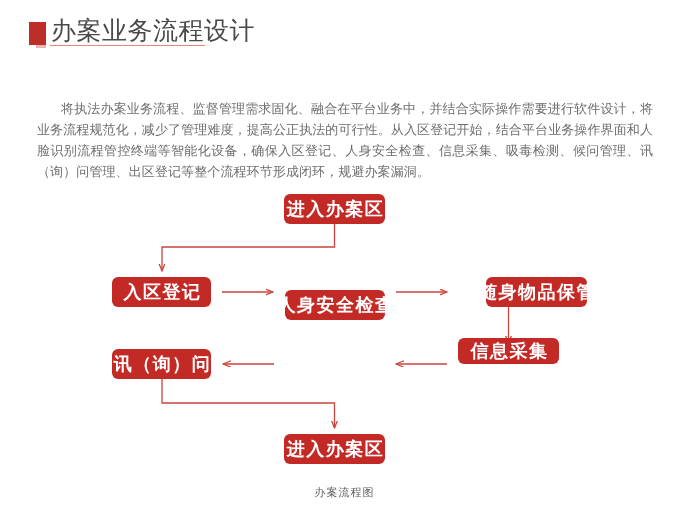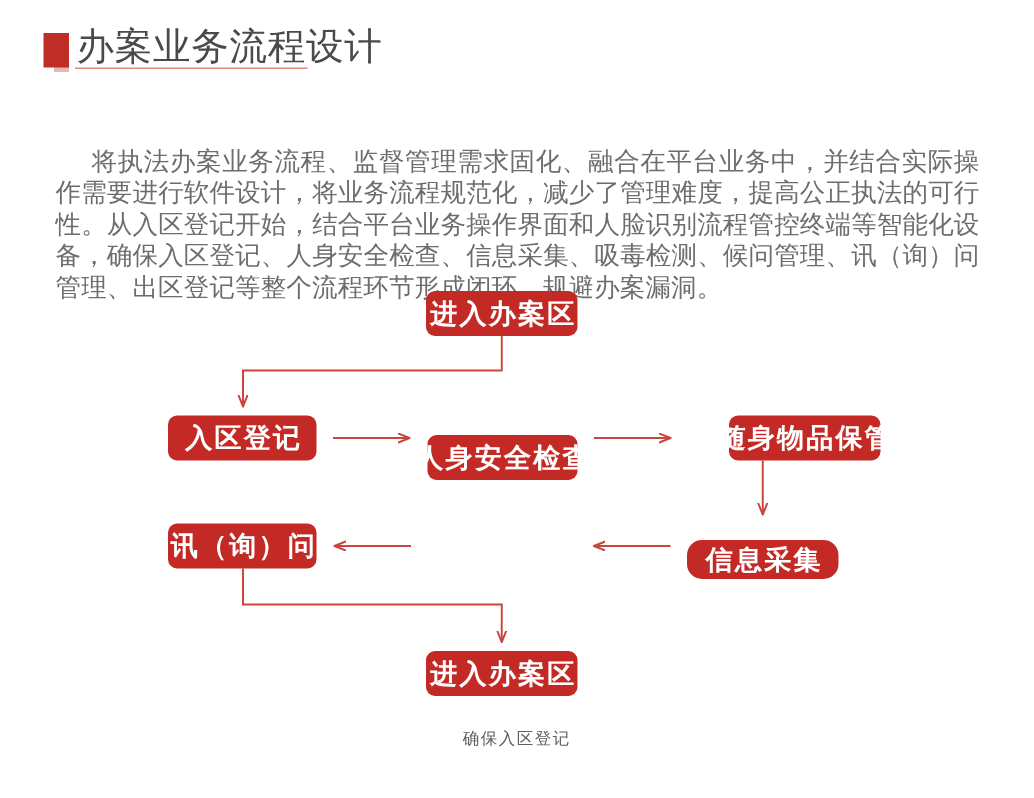--- a/index.html
+++ b/index.html
@@ -59,21 +59,21 @@
     height: 1px;
     background: #e2897c;
   }
 
   
   #intro-paragraph {
     position: absolute;
     left: 37px;
     top: 98px;
     width: 616px;
-    font-size: 17px;
+    font-size: 13px;
     line-height: 21px;
     color: #6d6d6d;
     text-align: justify;
     text-justify: inter-ideograph;
     text-indent: 24px;
     letter-spacing: 0.1px;
   }
 
   
   #flowchart {
@@ -104,21 +104,21 @@
     padding-left: 2px;
     white-space: nowrap;
   }
 
   #node-enter      { left: 284px; top: 24px;  width: 101px; height: 30px; }
   #node-register   { left: 112px; top: 107px; width: 99px;  height: 30px; }
   #node-safety     { left: 285px; top: 120px; width: 100px; height: 30px; }
   #node-belongings { left: 458px; top: 107px; width: 101px; height: 30px; margin-left: 28px; }
   #node-interrog   { left: 112px; top: 179px; width: 99px;  height: 30px; }
   #node-waiting    { left: 285px; top: 179px; width: 100px; height: 30px; }
-  #node-collect    { left: 458px; top: 190px; width: 101px; height: 26px; border-radius: 10px; }
+  #node-collect    { left: 458px; top: 168px; width: 101px; height: 26px; }
   #node-exit       { left: 284px; top: 264px; width: 101px; height: 30px; }
 
   
   #figure-caption {
     position: absolute;
     left: 0;
     top: 485px;
     width: 689px;
     text-align: center;
     font-size: 11px;
@@ -166,13 +166,13 @@
 
   <div class="node" id="node-enter">进入办案区</div>
   <div class="node" id="node-register">入区登记</div>
   <div class="node" id="node-safety">人身安全检查</div>
   <div class="node" id="node-belongings">随身物品保管</div>
   <div class="node" id="node-interrog">讯（询）问</div>
   <div class="node" id="node-collect">信息采集</div>
   <div class="node" id="node-exit">进入办案区</div>
 </div>
 
-<div id="figure-caption">确保入区登记</div>
+<div id="figure-caption">办案流程图</div>
 
 </body></html>

